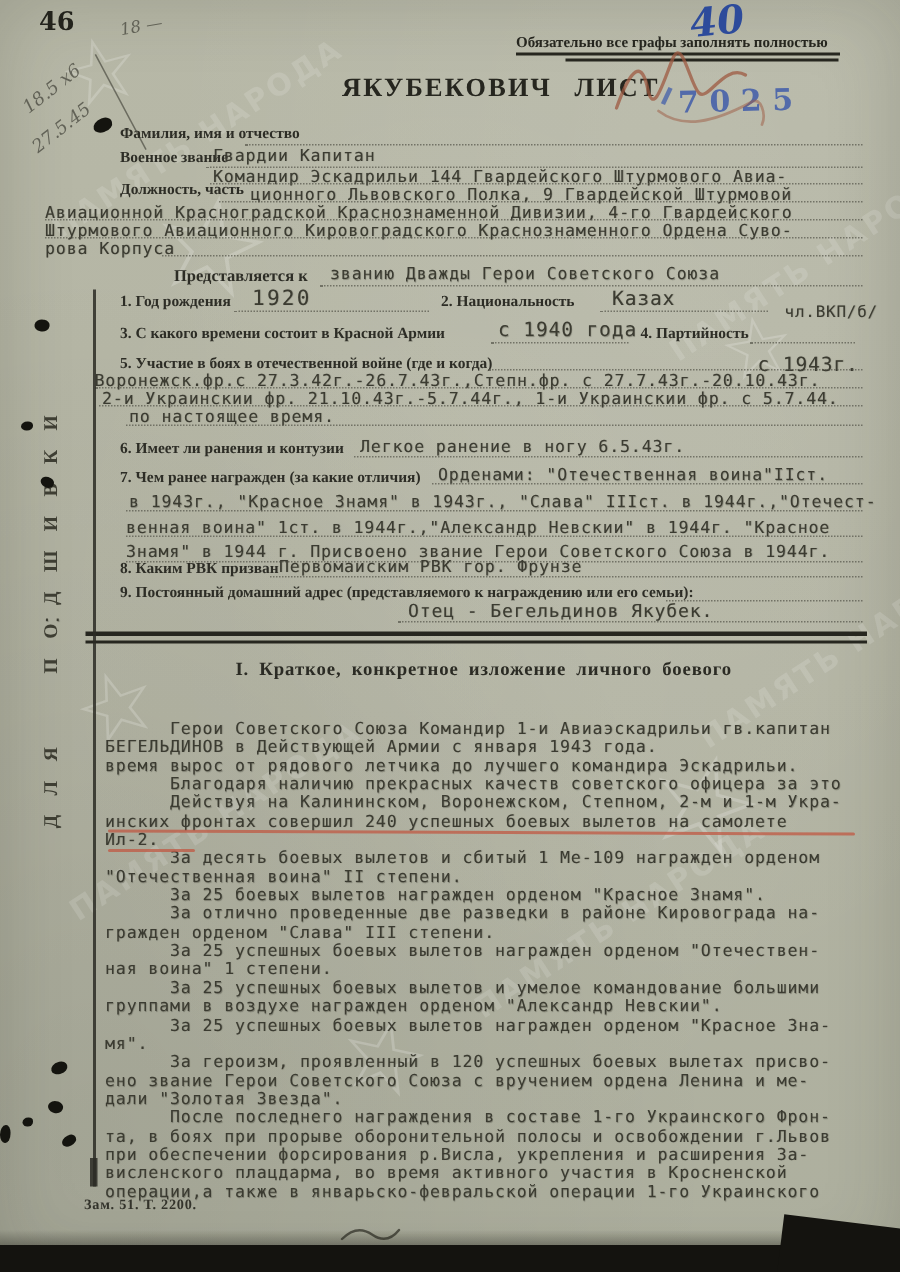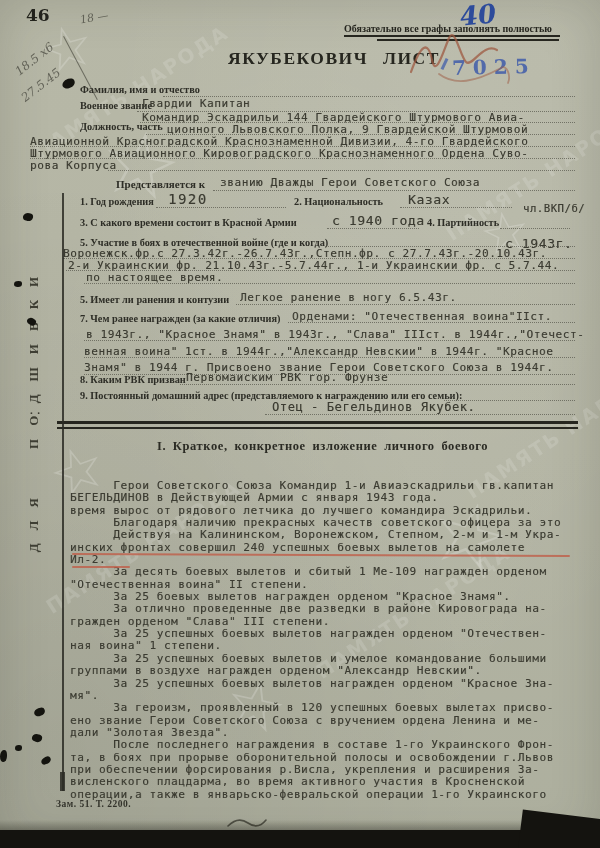--- a/index.html
+++ b/index.html
@@ -111,21 +111,21 @@
 
   <div class="abs lbl" style="left:80px;top:237px;">5. Участие в боях в отечественной войне (где и когда)</div>
   <div class="abs typed" style="left:63px;top:247px;">Воронежск.фр.с 27.3.42г.-26.7.43г.,Степн.фр. с 27.7.43г.-20.10.43г.</div>
   <div class="abs typed" style="left:68px;top:259px;">2-и Украинскии фр. 21.10.43г.-5.7.44г., 1-и Украинскии фр. с 5.7.44.</div>
   <div class="abs typed" style="left:86px;top:271px;">по настоящее время.</div>
   <div class="abs dots" style="left:325px;top:246px;width:250px;"></div>
   <div class="abs dots" style="left:63px;top:258px;width:512px;"></div>
   <div class="abs dots" style="left:66px;top:270px;width:509px;"></div>
   <div class="abs dots" style="left:84px;top:283px;width:491px;"></div>
 
-  <div class="abs lbl" style="left:80px;top:294px;">5. Имеет ли ранения и контузии</div>
+  <div class="abs lbl" style="left:80px;top:294px;">6. Имеет ли ранения и контузии</div>
   <div class="abs typed" style="left:240px;top:291px;">Легкое ранение в ногу 6.5.43г.</div>
   <div class="abs dots" style="left:236px;top:304px;width:339px;"></div>
 
   <div class="abs lbl" style="left:80px;top:313px;">7. Чем ранее награжден (за какие отличия)</div>
   <div class="abs typed" style="left:292px;top:310px;">Орденами: "Отечественная воина"IIст.</div>
   <div class="abs typed" style="left:86px;top:328px;">в 1943г., "Красное Знамя" в 1943г., "Слава" IIIст. в 1944г.,"Отечест-</div>
   <div class="abs typed" style="left:84px;top:345px;">венная воина" 1ст. в 1944г.,"Александр Невскии" в 1944г. "Красное</div>
   <div class="abs typed" style="left:84px;top:361px;">Знамя" в 1944 г. Присвоено звание Герои Советского Союза в 1944г.</div>
   <div class="abs dots" style="left:288px;top:322px;width:287px;"></div>
   <div class="abs dots" style="left:84px;top:340px;width:491px;"></div>

